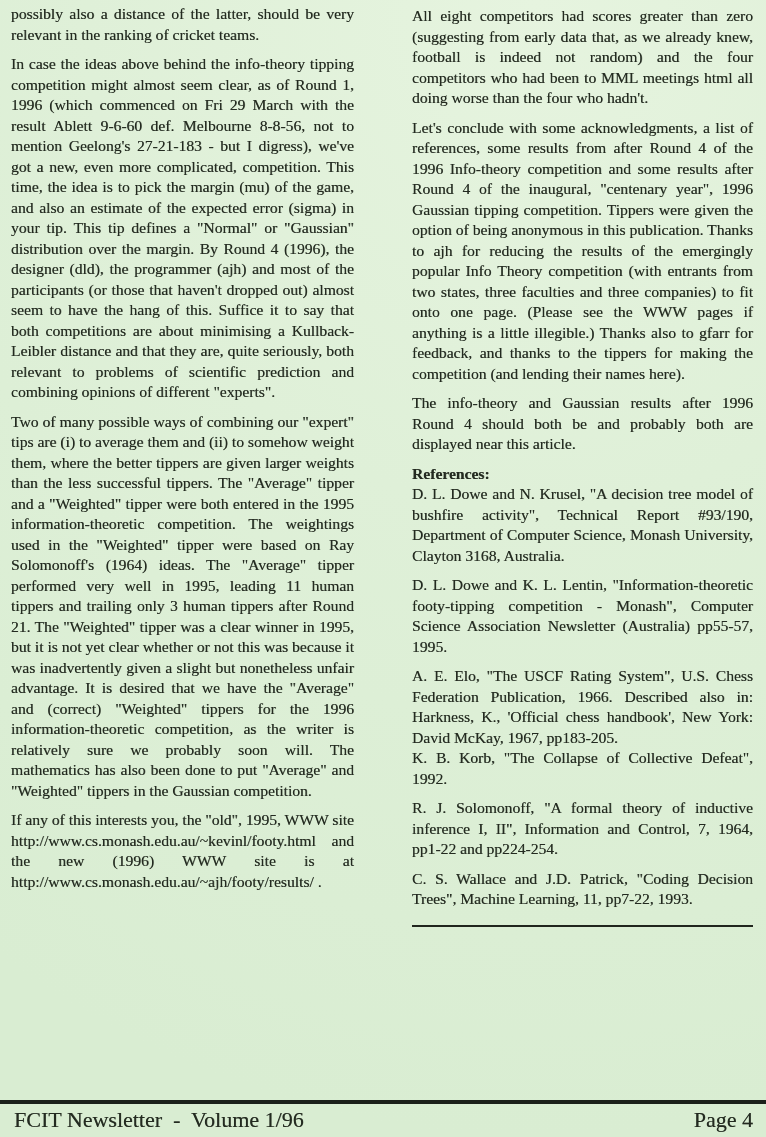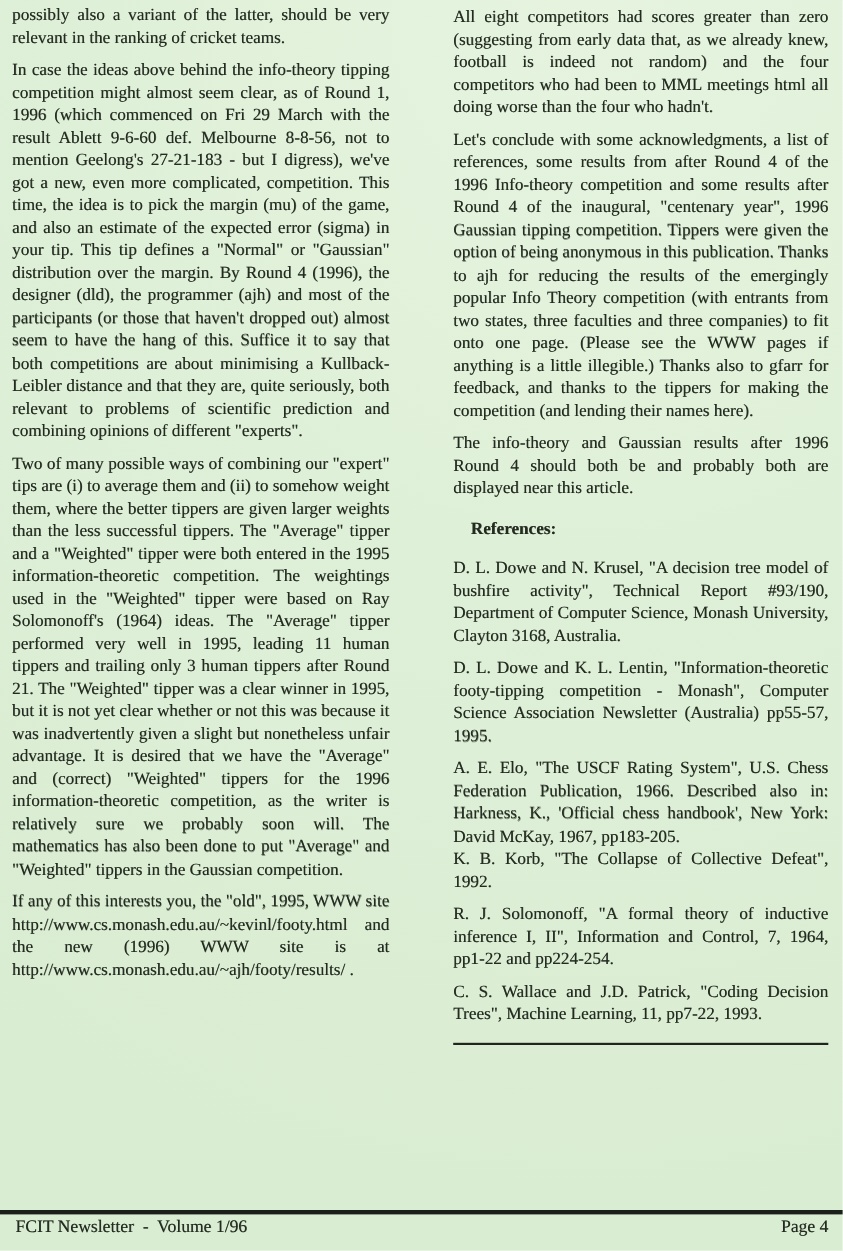--- a/index.html
+++ b/index.html
@@ -19,50 +19,50 @@
     line-height: 20.5px;
     text-shadow: 0.35px 0.15px 0 rgba(30, 38, 26, 0.55);
   }
   .col-left  { left: 11px;  top: 4px; width: 343px; }
   .col-right { left: 412px; top: 6px; width: 341px; }
   .column p { margin: 9px 0 0 0; }
   [data-paragraphs] p:first-child { margin-top: 0; }
   .column p.nogap { margin-top: 0; }
   .bold { font-weight: bold; }
   .refs { margin-top: 9px; }
-  .refs > p.heading { margin: 16px; }
+  .refs > p.heading { margin: 0; }
   .ref-divider {
     height: 2px;
     background: #20261d;
     margin-top: 15px;
   }
   .footer-rule {
     position: absolute;
     left: 0; top: 1100px;
     width: 766px; height: 4px;
     background: #1b211a;
   }
   .footer {
     position: absolute;
     left: 14px; right: 13px; top: 1107px;
     display: flex;
     justify-content: space-between;
-    font-size: 16px;
+    font-size: 22px;
     text-shadow: 0.35px 0.15px 0 rgba(30, 38, 26, 0.55);
   }
   .footer span { white-space: pre; }
 </style>
 </head>
 <body>
 
 <div>
 
   <div class="column col-left">
     <div data-paragraphs="left_column.paragraphs">
-        <p>possibly also a variant of the latter, should be very relevant in the ranking of cricket teams.</p>
+        <p>possibly also a distance of the latter, should be very relevant in the ranking of cricket teams.</p>
         <p>In case the ideas above behind the info-theory tipping competition might almost seem clear, as of Round 1, 1996 (which commenced on Fri 29 March with the result Ablett 9-6-60 def. Melbourne 8-8-56, not to mention Geelong's 27-21-183 - but I digress), we've got a new, even more complicated, competition. This time, the idea is to pick the margin (mu) of the game, and also an estimate of the expected error (sigma) in your tip. This tip defines a "Normal" or "Gaussian" distribution over the margin. By Round 4 (1996), the designer (dld), the programmer (ajh) and most of the participants (or those that haven't dropped out) almost seem to have the hang of this. Suffice it to say that both competitions are about minimising a Kullback-Leibler distance and that they are, quite seriously, both relevant to problems of scientific prediction and combining opinions of different "experts".</p>
         <p>Two of many possible ways of combining our "expert" tips are (i) to average them and (ii) to somehow weight them, where the better tippers are given larger weights than the less successful tippers. The "Average" tipper and a "Weighted" tipper were both entered in the 1995 information-theoretic competition. The weightings used in the "Weighted" tipper were based on Ray Solomonoff's (1964) ideas. The "Average" tipper performed very well in 1995, leading 11 human tippers and trailing only 3 human tippers after Round 21. The "Weighted" tipper was a clear winner in 1995, but it is not yet clear whether or not this was because it was inadvertently given a slight but nonetheless unfair advantage. It is desired that we have the "Average" and (correct) "Weighted" tippers for the 1996 information-theoretic competition, as the writer is relatively sure we probably soon will. The mathematics has also been done to put "Average" and "Weighted" tippers in the Gaussian competition.</p>
         <p>If any of this interests you, the "old", 1995, WWW site http://www.cs.monash.edu.au/~kevinl/footy.html and the new (1996) WWW site is at http://www.cs.monash.edu.au/~ajh/footy/results/ .</p>
       </div>
   </div>
 
   <div class="column col-right">
     <div data-paragraphs="right_column.paragraphs">
         <p>All eight competitors had scores greater than zero (suggesting from early data that, as we already knew, football is indeed not random) and the four competitors who had been to MML meetings html all doing worse than the four who hadn't.</p>
         <p>Let's conclude with some acknowledgments, a list of references, some results from after Round 4 of the 1996 Info-theory competition and some results after Round 4 of the inaugural, "centenary year", 1996 Gaussian tipping competition. Tippers were given the option of being anonymous in this publication. Thanks to ajh for reducing the results of the emergingly popular Info Theory competition (with entrants from two states, three faculties and three companies) to fit onto one page. (Please see the WWW pages if anything is a little illegible.) Thanks also to gfarr for feedback, and thanks to the tippers for making the competition (and lending their names here).</p>

